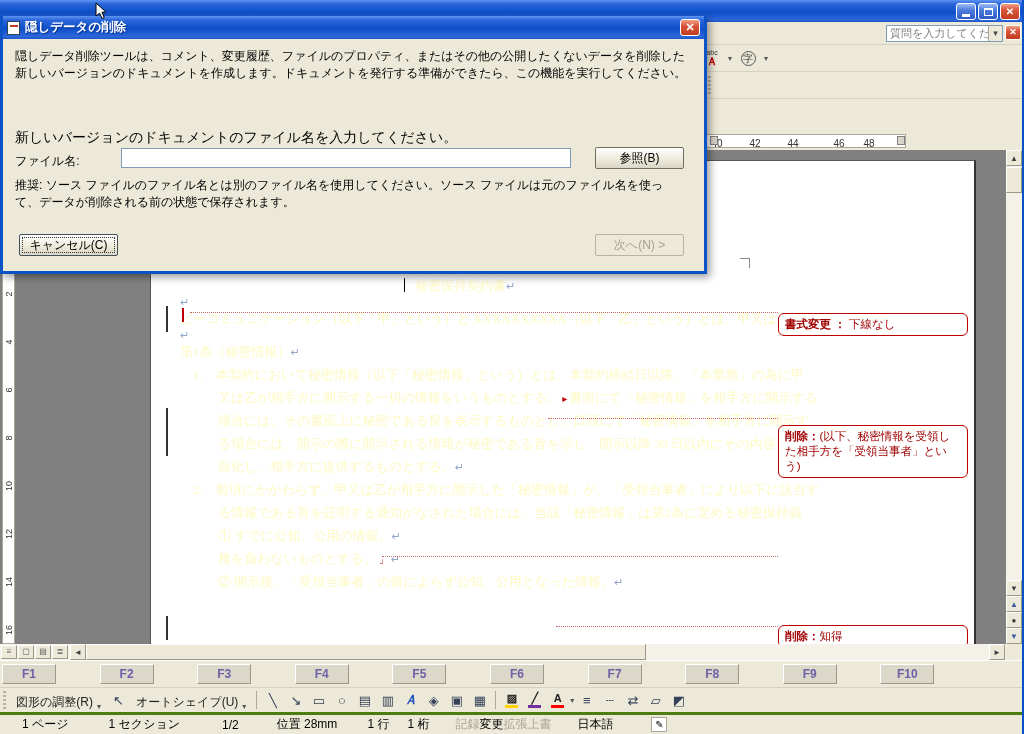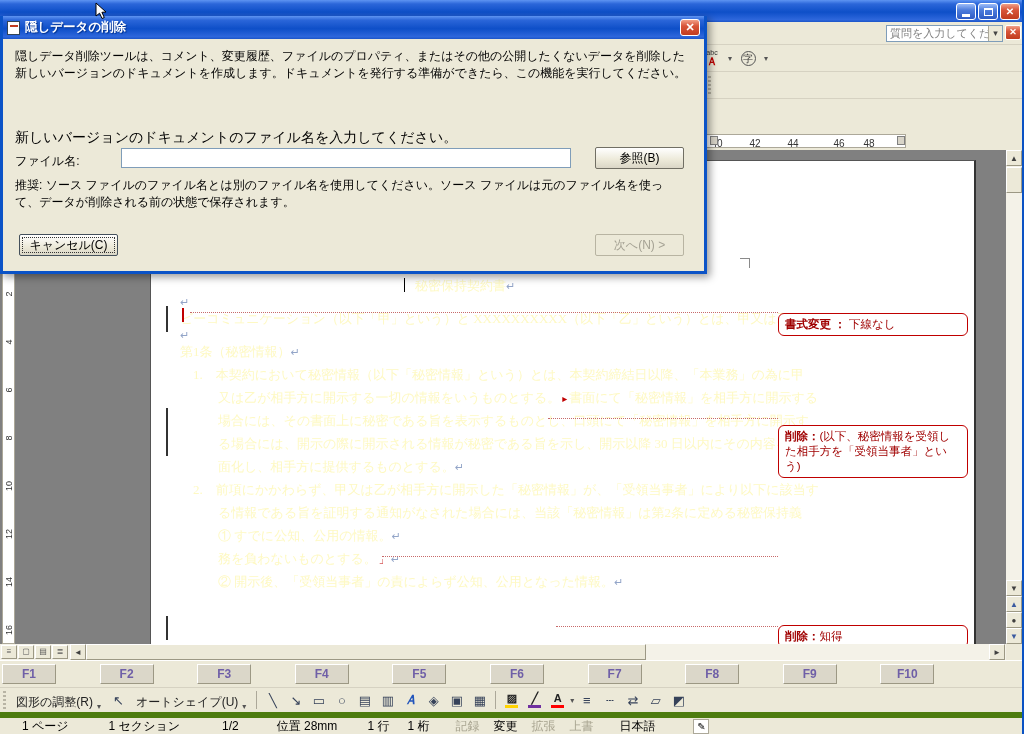--- a/index.html
+++ b/index.html
@@ -134,25 +134,25 @@
   .dbtn { width:21px; height:21px; display:flex; flex-direction:column; align-items:center;
     justify-content:center; font-size:13px; color:#36425A; }
   .dbtn.wordart { color:#2255BB; font-style:italic; font-weight:bold; font-family:"Liberation Serif",serif; }
   .dbtn .cg { font-size:11px; line-height:12px; font-weight:bold; color:#222; }
   .dbtn .cbar { width:13px; height:3px; margin-top:1px; }
   .dsep { width:1px; height:18px; background:#ACA899; margin:0 3px; }
   .dcolor { display:flex; align-items:center; }
 
   
   .statusbar { position:absolute; left:0; top:712px; width:1024px; height:22px; background:#ECE9D8;
-    border-top:6px solid #4d7c0f; display:flex; align-items:center; font-size:12px; color:#000; }
+    border-top:3px solid #4d7c0f; display:flex; align-items:center; font-size:12px; color:#000; }
   .sfield { white-space:nowrap; }
   .sf0{margin-left:22px;} .sf1{margin-left:40px;} .sf2{margin-left:42px;} .sf3{margin-left:38px;}
   .sf4{margin-left:30px;} .sf5{margin-left:18px;}
-  .smodes { display:flex; gap:14px; margin-left:26px;justify-content:center; }
+  .smodes { display:flex; margin-left:26px;justify-content:center; }
   .smode.dim { color:#A8A490; }
   .slang { margin-left:26px; }
   .sicon { margin-left:38px; width:16px; height:15px; border:1px solid #ACA899; background:#fff;
     font-size:10px; text-align:center; line-height:13px; }
 
   
   .dialog { position:absolute; left:0; top:16px; width:707px; height:258px; background:#ECE9D8;
     border:3px solid #0B53C7; border-top:0; box-shadow:3px 3px 8px rgba(0,0,0,0.4); z-index:100; }
   .dtitle { height:23px; background:linear-gradient(180deg,#5E94F2 0%,#2B66D9 18%,#0E4FC8 55%,#2E67DC 90%,#1C55C8 100%);
     display:flex; align-items:center; padding:0 4px; }

